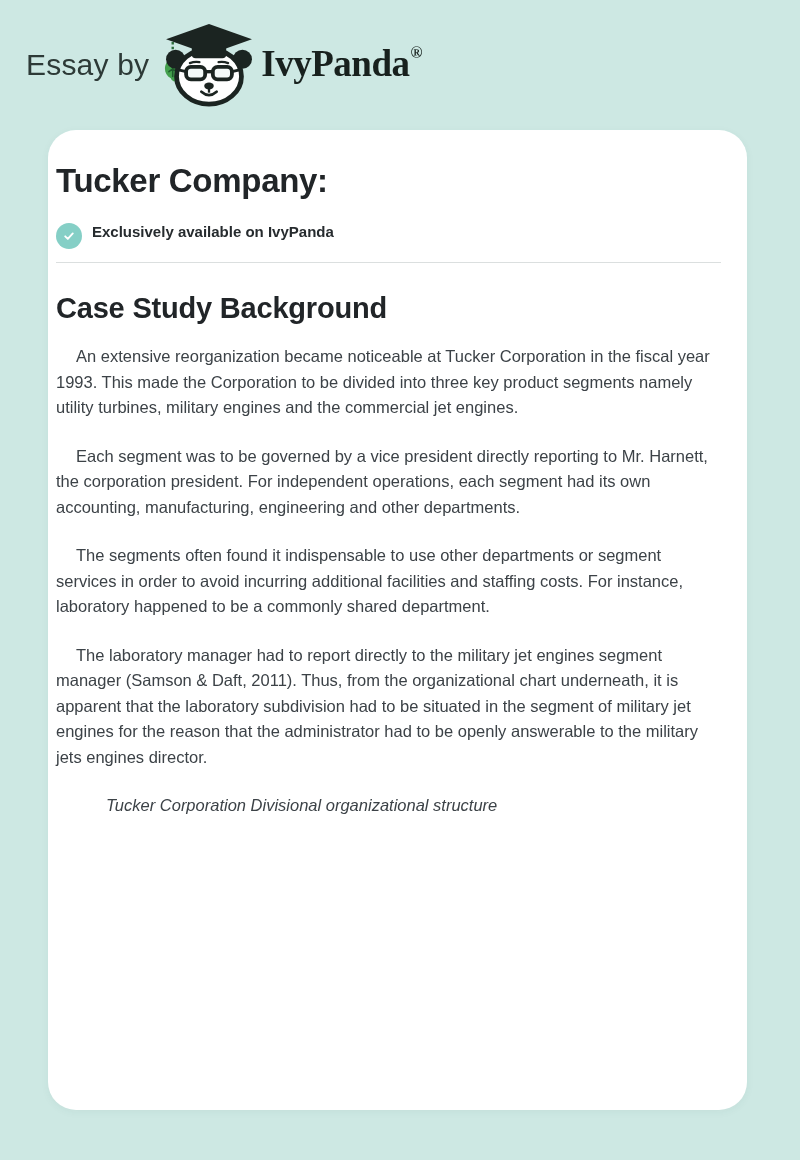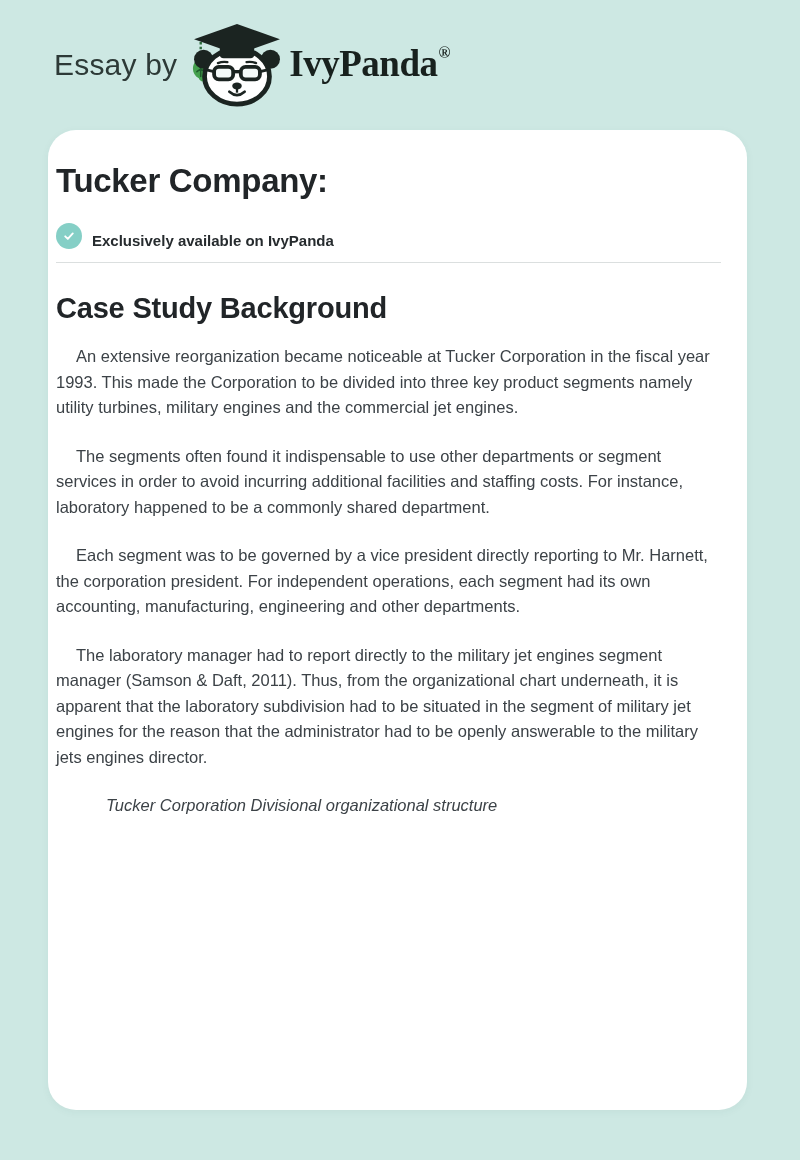--- a/index.html
+++ b/index.html
@@ -13,21 +13,21 @@
     height: 1160px;
     background: #cde8e3;
     overflow: hidden;
   }
 
   
   .site-header {
     height: 130px;
     display: flex;
     align-items: center;
-    padding-left: 54px;
+    padding-left: 26px;
   }
   .essay-by {
     font-size: 30px;
     color: #2d3a37;
     letter-spacing: 0.2px;
   }
   .logo-link {
     display: flex;
     align-items: center;
     text-decoration: none;
@@ -73,21 +73,21 @@
   }
   .essay-title {
     font-size: 33px;
     font-weight: bold;
     color: #212528;
     letter-spacing: -0.3px;
     line-height: 1.1;
   }
   .availability-row {
     display: flex;
-    align-items: flex-end;
+    align-items: flex-start;
     margin-top: 24px;
   }
   .check-circle {
     width: 26px;
     height: 26px;
     border-radius: 50%;
     background: #85cfc6;
     display: flex;
     align-items: center;
     justify-content: center;
@@ -184,21 +184,21 @@
       </span>
       <span class="availability-label">Exclusively available on IvyPanda</span>
     </div>
 
     <hr class="divider">
 
     <h2 class="section-heading">Case Study Background</h2>
 
     <div class="body-text">
       <p>An extensive reorganization became noticeable at Tucker Corporation in the fiscal year 1993. This made the Corporation to be divided into three key product segments namely utility turbines, military engines and the commercial jet engines.</p>
+      <p>Each segment was to be governed by a vice president directly reporting to Mr. Harnett, the corporation president. For independent operations, each segment had its own accounting, manufacturing, engineering and other departments.</p>
       <p>The segments often found it indispensable to use other departments or segment services in order to avoid incurring additional facilities and staffing costs. For instance, laboratory happened to be a commonly shared department.</p>
-      <p>Each segment was to be governed by a vice president directly reporting to Mr. Harnett, the corporation president. For independent operations, each segment had its own accounting, manufacturing, engineering and other departments.</p>
       <p>The laboratory manager had to report directly to the military jet engines segment manager (Samson &amp; Daft, 2011). Thus, from the organizational chart underneath, it is apparent that the laboratory subdivision had to be situated in the segment of military jet engines for the reason that the administrator had to be openly answerable to the military jets engines director.</p>
       <p class="figure-caption">Tucker Corporation Divisional organizational structure</p>
     </div>
 
   </div>
 
 </div>
 
 </body></html>

